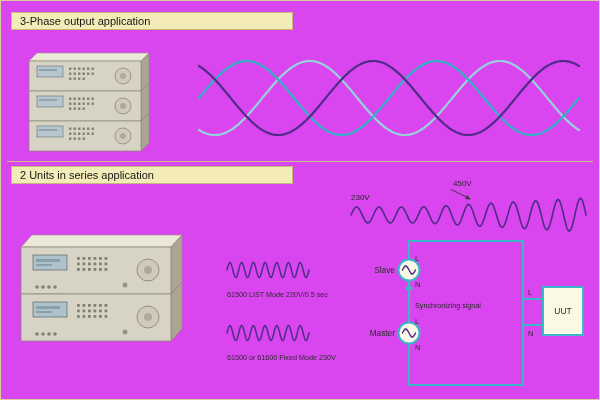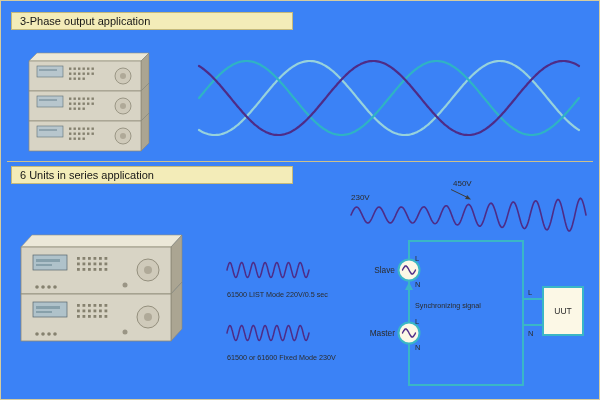--- a/index.html
+++ b/index.html
@@ -1,18 +1,18 @@
 <!DOCTYPE html>
 <html><head>
 <meta charset="utf-8">
 <style>
   html,body{margin:0;padding:0;background:#ffffff;}
   .page{
     position:relative;width:598px;height:398px;
-    background:#3b82f6;border:1px solid #D6CC9E;
+    background:#d946ef;border:1px solid #D6CC9E;
     font-family:"Liberation Sans",sans-serif;overflow:hidden;
   }
   .section-header{
     position:absolute;left:10px;width:282px;height:18px;
     background:#F3ECB8;border:1px solid #C4B97B;box-sizing:border-box;
     display:flex;align-items:center;padding-left:8px;
     font-size:11px;color:#161616;
   }
   .hdr-top{top:11px;}
   .hdr-bottom{top:165px;}
@@ -70,21 +70,21 @@
 
   <svg class="waves3" width="392" height="95" viewBox="0 0 392 95">
     <path fill="none" stroke-linecap="round" d="M6.0,79.0L7.5,79.9L8.9,80.7L10.4,81.4L11.8,82.0L13.3,82.5L14.8,83.0L16.2,83.4L17.7,83.7L19.2,83.9L20.6,84.0L22.1,84.0L23.5,83.9L25.0,83.8L26.5,83.6L27.9,83.3L29.4,82.9L30.8,82.4L32.3,81.8L33.8,81.2L35.2,80.4L36.7,79.6L38.2,78.7L39.6,77.8L41.1,76.8L42.5,75.7L44.0,74.5L45.5,73.3L46.9,72.0L48.4,70.6L49.8,69.2L51.3,67.8L52.8,66.3L54.2,64.7L55.7,63.1L57.2,61.5L58.6,59.8L60.1,58.1L61.5,56.4L63.0,54.7L64.5,52.9L65.9,51.2L67.4,49.4L68.8,47.6L70.3,45.8L71.8,44.0L73.2,42.2L74.7,40.5L76.2,38.7L77.6,37.0L79.1,35.3L80.5,33.6L82.0,32.0L83.5,30.3L84.9,28.8L86.4,27.2L87.8,25.7L89.3,24.3L90.8,22.9L92.2,21.6L93.7,20.3L95.2,19.1L96.6,18.0L98.1,16.9L99.5,15.9L101.0,15.0L102.5,14.1L103.9,13.3L105.4,12.6L106.8,12.0L108.3,11.5L109.8,11.0L111.2,10.6L112.7,10.3L114.2,10.1L115.6,10.0L117.1,10.0L118.5,10.1L120.0,10.2L121.5,10.4L122.9,10.7L124.4,11.1L125.8,11.6L127.3,12.2L128.8,12.8L130.2,13.6L131.7,14.4L133.2,15.3L134.6,16.2L136.1,17.2L137.5,18.3L139.0,19.5L140.5,20.7L141.9,22.0L143.4,23.4L144.8,24.8L146.3,26.2L147.8,27.7L149.2,29.3L150.7,30.9L152.2,32.5L153.6,34.2L155.1,35.9L156.5,37.6L158.0,39.3L159.5,41.1L160.9,42.8L162.4,44.6L163.8,46.4L165.3,48.2L166.8,50.0L168.2,51.8L169.7,53.5L171.2,55.3L172.6,57.0L174.1,58.7L175.5,60.4L177.0,62.0L178.5,63.7L179.9,65.2L181.4,66.8L182.8,68.3L184.3,69.7L185.8,71.1L187.2,72.4L188.7,73.7L190.2,74.9L191.6,76.0L193.1,77.1L194.5,78.1L196.0,79.0L197.5,79.9L198.9,80.7L200.4,81.4L201.8,82.0L203.3,82.5L204.8,83.0L206.2,83.4L207.7,83.7L209.2,83.9L210.6,84.0L212.1,84.0L213.5,83.9L215.0,83.8L216.5,83.6L217.9,83.3L219.4,82.9L220.8,82.4L222.3,81.8L223.8,81.2L225.2,80.4L226.7,79.6L228.2,78.7L229.6,77.8L231.1,76.8L232.5,75.7L234.0,74.5L235.5,73.3L236.9,72.0L238.4,70.6L239.8,69.2L241.3,67.8L242.8,66.3L244.2,64.7L245.7,63.1L247.2,61.5L248.6,59.8L250.1,58.1L251.5,56.4L253.0,54.7L254.5,52.9L255.9,51.2L257.4,49.4L258.8,47.6L260.3,45.8L261.8,44.0L263.2,42.2L264.7,40.5L266.2,38.7L267.6,37.0L269.1,35.3L270.5,33.6L272.0,32.0L273.5,30.3L274.9,28.8L276.4,27.2L277.8,25.7L279.3,24.3L280.8,22.9L282.2,21.6L283.7,20.3L285.2,19.1L286.6,18.0L288.1,16.9L289.5,15.9L291.0,15.0L292.5,14.1L293.9,13.3L295.4,12.6L296.8,12.0L298.3,11.5L299.8,11.0L301.2,10.6L302.7,10.3L304.2,10.1L305.6,10.0L307.1,10.0L308.5,10.1L310.0,10.2L311.5,10.4L312.9,10.7L314.4,11.1L315.8,11.6L317.3,12.2L318.8,12.8L320.2,13.6L321.7,14.4L323.2,15.3L324.6,16.2L326.1,17.2L327.5,18.3L329.0,19.5L330.5,20.7L331.9,22.0L333.4,23.4L334.8,24.8L336.3,26.2L337.8,27.7L339.2,29.3L340.7,30.9L342.2,32.5L343.6,34.2L345.1,35.9L346.5,37.6L348.0,39.3L349.5,41.1L350.9,42.8L352.4,44.6L353.8,46.4L355.3,48.2L356.8,50.0L358.2,51.8L359.7,53.5L361.2,55.3L362.6,57.0L364.1,58.7L365.5,60.4L367.0,62.0L368.5,63.7L369.9,65.2L371.4,66.8L372.8,68.3L374.3,69.7L375.8,71.1L377.2,72.4L378.7,73.7L380.2,74.9L381.6,76.0L383.1,77.1L384.5,78.1L386.0,79.0" stroke="#97D2DC" stroke-width="2.2"></path>
     <path fill="none" stroke-linecap="round" d="M6.0,47.0L7.5,45.2L8.9,43.4L10.4,41.7L11.8,39.9L13.3,38.1L14.8,36.4L16.2,34.7L17.7,33.0L19.2,31.4L20.6,29.8L22.1,28.2L23.5,26.7L25.0,25.3L26.5,23.8L27.9,22.5L29.4,21.2L30.8,19.9L32.3,18.7L33.8,17.6L35.2,16.5L36.7,15.6L38.2,14.7L39.6,13.8L41.1,13.1L42.5,12.4L44.0,11.8L45.5,11.3L46.9,10.9L48.4,10.5L49.8,10.3L51.3,10.1L52.8,10.0L54.2,10.0L55.7,10.1L57.2,10.3L58.6,10.5L60.1,10.9L61.5,11.3L63.0,11.8L64.5,12.4L65.9,13.1L67.4,13.8L68.8,14.7L70.3,15.6L71.8,16.5L73.2,17.6L74.7,18.7L76.2,19.9L77.6,21.2L79.1,22.5L80.5,23.8L82.0,25.3L83.5,26.7L84.9,28.2L86.4,29.8L87.8,31.4L89.3,33.0L90.8,34.7L92.2,36.4L93.7,38.1L95.2,39.9L96.6,41.7L98.1,43.4L99.5,45.2L101.0,47.0L102.5,48.8L103.9,50.6L105.4,52.3L106.8,54.1L108.3,55.9L109.8,57.6L111.2,59.3L112.7,61.0L114.2,62.6L115.6,64.2L117.1,65.8L118.5,67.3L120.0,68.7L121.5,70.2L122.9,71.5L124.4,72.8L125.8,74.1L127.3,75.3L128.8,76.4L130.2,77.5L131.7,78.4L133.2,79.3L134.6,80.2L136.1,80.9L137.5,81.6L139.0,82.2L140.5,82.7L141.9,83.1L143.4,83.5L144.8,83.7L146.3,83.9L147.8,84.0L149.2,84.0L150.7,83.9L152.2,83.7L153.6,83.5L155.1,83.1L156.5,82.7L158.0,82.2L159.5,81.6L160.9,80.9L162.4,80.2L163.8,79.3L165.3,78.4L166.8,77.5L168.2,76.4L169.7,75.3L171.2,74.1L172.6,72.8L174.1,71.5L175.5,70.2L177.0,68.7L178.5,67.3L179.9,65.8L181.4,64.2L182.8,62.6L184.3,61.0L185.8,59.3L187.2,57.6L188.7,55.9L190.2,54.1L191.6,52.3L193.1,50.6L194.5,48.8L196.0,47.0L197.5,45.2L198.9,43.4L200.4,41.7L201.8,39.9L203.3,38.1L204.8,36.4L206.2,34.7L207.7,33.0L209.2,31.4L210.6,29.8L212.1,28.2L213.5,26.7L215.0,25.3L216.5,23.8L217.9,22.5L219.4,21.2L220.8,19.9L222.3,18.7L223.8,17.6L225.2,16.5L226.7,15.6L228.2,14.7L229.6,13.8L231.1,13.1L232.5,12.4L234.0,11.8L235.5,11.3L236.9,10.9L238.4,10.5L239.8,10.3L241.3,10.1L242.8,10.0L244.2,10.0L245.7,10.1L247.2,10.3L248.6,10.5L250.1,10.9L251.5,11.3L253.0,11.8L254.5,12.4L255.9,13.1L257.4,13.8L258.8,14.7L260.3,15.6L261.8,16.5L263.2,17.6L264.7,18.7L266.2,19.9L267.6,21.2L269.1,22.5L270.5,23.8L272.0,25.3L273.5,26.7L274.9,28.2L276.4,29.8L277.8,31.4L279.3,33.0L280.8,34.7L282.2,36.4L283.7,38.1L285.2,39.9L286.6,41.7L288.1,43.4L289.5,45.2L291.0,47.0L292.5,48.8L293.9,50.6L295.4,52.3L296.8,54.1L298.3,55.9L299.8,57.6L301.2,59.3L302.7,61.0L304.2,62.6L305.6,64.2L307.1,65.8L308.5,67.3L310.0,68.7L311.5,70.2L312.9,71.5L314.4,72.8L315.8,74.1L317.3,75.3L318.8,76.4L320.2,77.5L321.7,78.4L323.2,79.3L324.6,80.2L326.1,80.9L327.5,81.6L329.0,82.2L330.5,82.7L331.9,83.1L333.4,83.5L334.8,83.7L336.3,83.9L337.8,84.0L339.2,84.0L340.7,83.9L342.2,83.7L343.6,83.5L345.1,83.1L346.5,82.7L348.0,82.2L349.5,81.6L350.9,80.9L352.4,80.2L353.8,79.3L355.3,78.4L356.8,77.5L358.2,76.4L359.7,75.3L361.2,74.1L362.6,72.8L364.1,71.5L365.5,70.2L367.0,68.7L368.5,67.3L369.9,65.8L371.4,64.2L372.8,62.6L374.3,61.0L375.8,59.3L377.2,57.6L378.7,55.9L380.2,54.1L381.6,52.3L383.1,50.6L384.5,48.8L386.0,47.0" stroke="#2FB3C4" stroke-width="2.2"></path>
     <path fill="none" stroke-linecap="round" d="M6.0,15.0L7.5,15.9L8.9,16.9L10.4,18.0L11.8,19.1L13.3,20.3L14.8,21.6L16.2,22.9L17.7,24.3L19.2,25.7L20.6,27.2L22.1,28.8L23.5,30.3L25.0,32.0L26.5,33.6L27.9,35.3L29.4,37.0L30.8,38.7L32.3,40.5L33.8,42.2L35.2,44.0L36.7,45.8L38.2,47.6L39.6,49.4L41.1,51.2L42.5,52.9L44.0,54.7L45.5,56.4L46.9,58.1L48.4,59.8L49.8,61.5L51.3,63.1L52.8,64.7L54.2,66.3L55.7,67.8L57.2,69.2L58.6,70.6L60.1,72.0L61.5,73.3L63.0,74.5L64.5,75.7L65.9,76.8L67.4,77.8L68.8,78.7L70.3,79.6L71.8,80.4L73.2,81.2L74.7,81.8L76.2,82.4L77.6,82.9L79.1,83.3L80.5,83.6L82.0,83.8L83.5,83.9L84.9,84.0L86.4,84.0L87.8,83.9L89.3,83.7L90.8,83.4L92.2,83.0L93.7,82.5L95.2,82.0L96.6,81.4L98.1,80.7L99.5,79.9L101.0,79.0L102.5,78.1L103.9,77.1L105.4,76.0L106.8,74.9L108.3,73.7L109.8,72.4L111.2,71.1L112.7,69.7L114.2,68.3L115.6,66.8L117.1,65.2L118.5,63.7L120.0,62.0L121.5,60.4L122.9,58.7L124.4,57.0L125.8,55.3L127.3,53.5L128.8,51.8L130.2,50.0L131.7,48.2L133.2,46.4L134.6,44.6L136.1,42.8L137.5,41.1L139.0,39.3L140.5,37.6L141.9,35.9L143.4,34.2L144.8,32.5L146.3,30.9L147.8,29.3L149.2,27.7L150.7,26.2L152.2,24.8L153.6,23.4L155.1,22.0L156.5,20.7L158.0,19.5L159.5,18.3L160.9,17.2L162.4,16.2L163.8,15.3L165.3,14.4L166.8,13.6L168.2,12.8L169.7,12.2L171.2,11.6L172.6,11.1L174.1,10.7L175.5,10.4L177.0,10.2L178.5,10.1L179.9,10.0L181.4,10.0L182.8,10.1L184.3,10.3L185.8,10.6L187.2,11.0L188.7,11.5L190.2,12.0L191.6,12.6L193.1,13.3L194.5,14.1L196.0,15.0L197.5,15.9L198.9,16.9L200.4,18.0L201.8,19.1L203.3,20.3L204.8,21.6L206.2,22.9L207.7,24.3L209.2,25.7L210.6,27.2L212.1,28.8L213.5,30.3L215.0,32.0L216.5,33.6L217.9,35.3L219.4,37.0L220.8,38.7L222.3,40.5L223.8,42.2L225.2,44.0L226.7,45.8L228.2,47.6L229.6,49.4L231.1,51.2L232.5,52.9L234.0,54.7L235.5,56.4L236.9,58.1L238.4,59.8L239.8,61.5L241.3,63.1L242.8,64.7L244.2,66.3L245.7,67.8L247.2,69.2L248.6,70.6L250.1,72.0L251.5,73.3L253.0,74.5L254.5,75.7L255.9,76.8L257.4,77.8L258.8,78.7L260.3,79.6L261.8,80.4L263.2,81.2L264.7,81.8L266.2,82.4L267.6,82.9L269.1,83.3L270.5,83.6L272.0,83.8L273.5,83.9L274.9,84.0L276.4,84.0L277.8,83.9L279.3,83.7L280.8,83.4L282.2,83.0L283.7,82.5L285.2,82.0L286.6,81.4L288.1,80.7L289.5,79.9L291.0,79.0L292.5,78.1L293.9,77.1L295.4,76.0L296.8,74.9L298.3,73.7L299.8,72.4L301.2,71.1L302.7,69.7L304.2,68.3L305.6,66.8L307.1,65.2L308.5,63.7L310.0,62.0L311.5,60.4L312.9,58.7L314.4,57.0L315.8,55.3L317.3,53.5L318.8,51.8L320.2,50.0L321.7,48.2L323.2,46.4L324.6,44.6L326.1,42.8L327.5,41.1L329.0,39.3L330.5,37.6L331.9,35.9L333.4,34.2L334.8,32.5L336.3,30.9L337.8,29.3L339.2,27.7L340.7,26.2L342.2,24.8L343.6,23.4L345.1,22.0L346.5,20.7L348.0,19.5L349.5,18.3L350.9,17.2L352.4,16.2L353.8,15.3L355.3,14.4L356.8,13.6L358.2,12.8L359.7,12.2L361.2,11.6L362.6,11.1L364.1,10.7L365.5,10.4L367.0,10.2L368.5,10.1L369.9,10.0L371.4,10.0L372.8,10.1L374.3,10.3L375.8,10.6L377.2,11.0L378.7,11.5L380.2,12.0L381.6,12.6L383.1,13.3L384.5,14.1L386.0,15.0" stroke="#4E2C87" stroke-width="2.2"></path>
   </svg>
 
   <div class="divider"></div>
 
   <div class="section-header hdr-bottom">
-    <span>6 Units in series application</span>
+    <span>2 Units in series application</span>
   </div>
 
   <svg class="stack2" width="200" height="135" viewBox="0 0 200 135">
     <defs>
       <g id="unitB">
         <polygon points="158,0 169,-12 169,35 158,47" fill="#ABA592" stroke="#8C8876" stroke-width="0.6"></polygon>
         <rect x="8" y="0" width="150" height="47" fill="#D8D4C5" stroke="#8C8876" stroke-width="0.8"></rect>
         <rect x="20" y="8" width="34" height="15" fill="#AFC2CA" stroke="#56666E" stroke-width="0.7"></rect>
         <rect x="23" y="12" width="24" height="3" fill="#87A0AA"></rect>
         <rect x="23" y="17" width="16" height="2" fill="#87A0AA"></rect>

